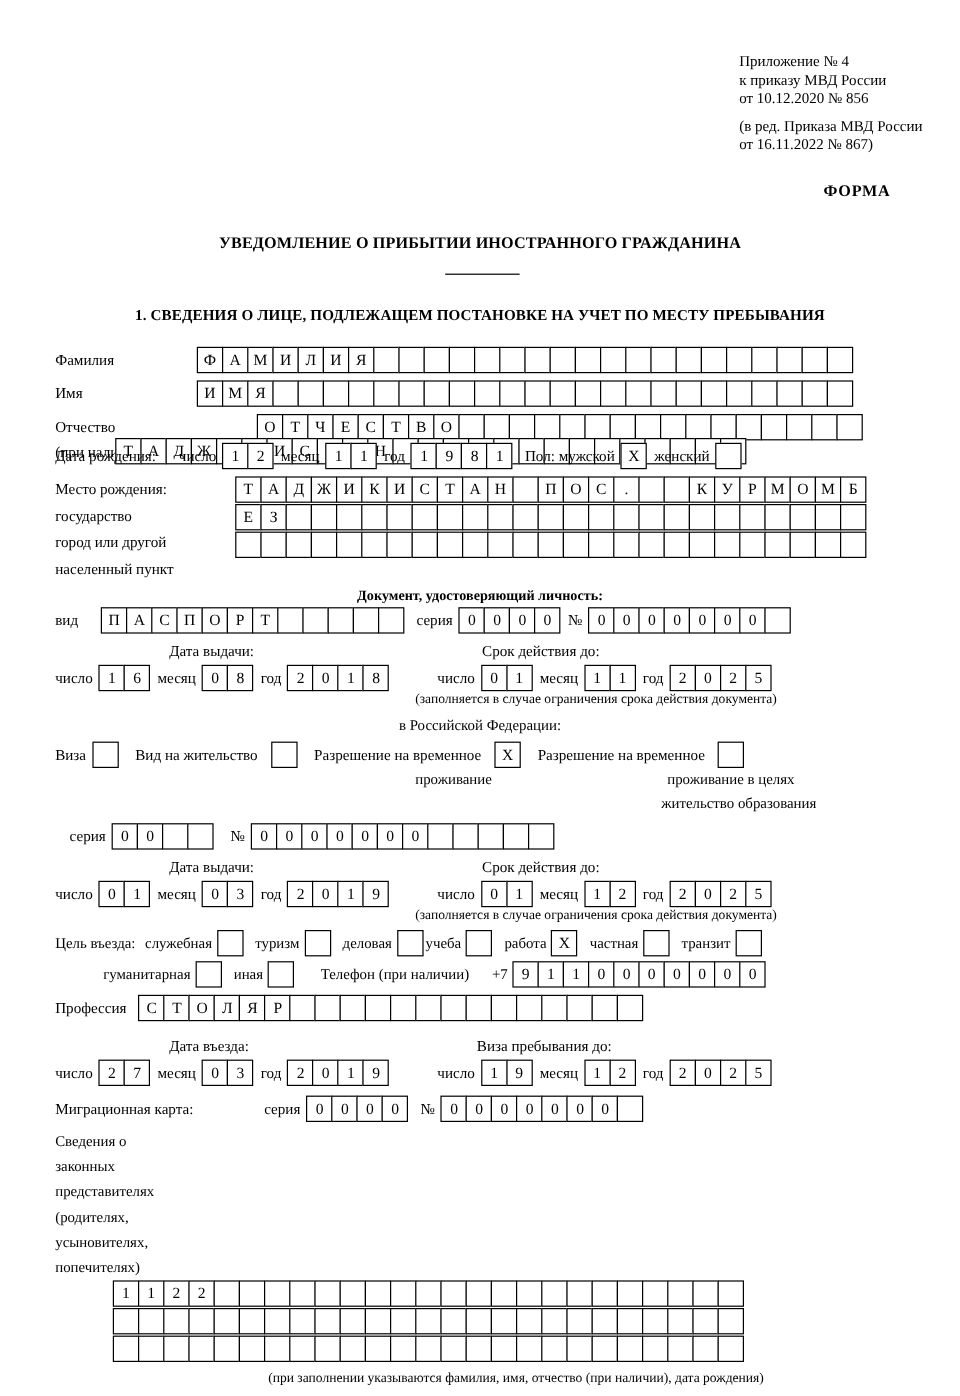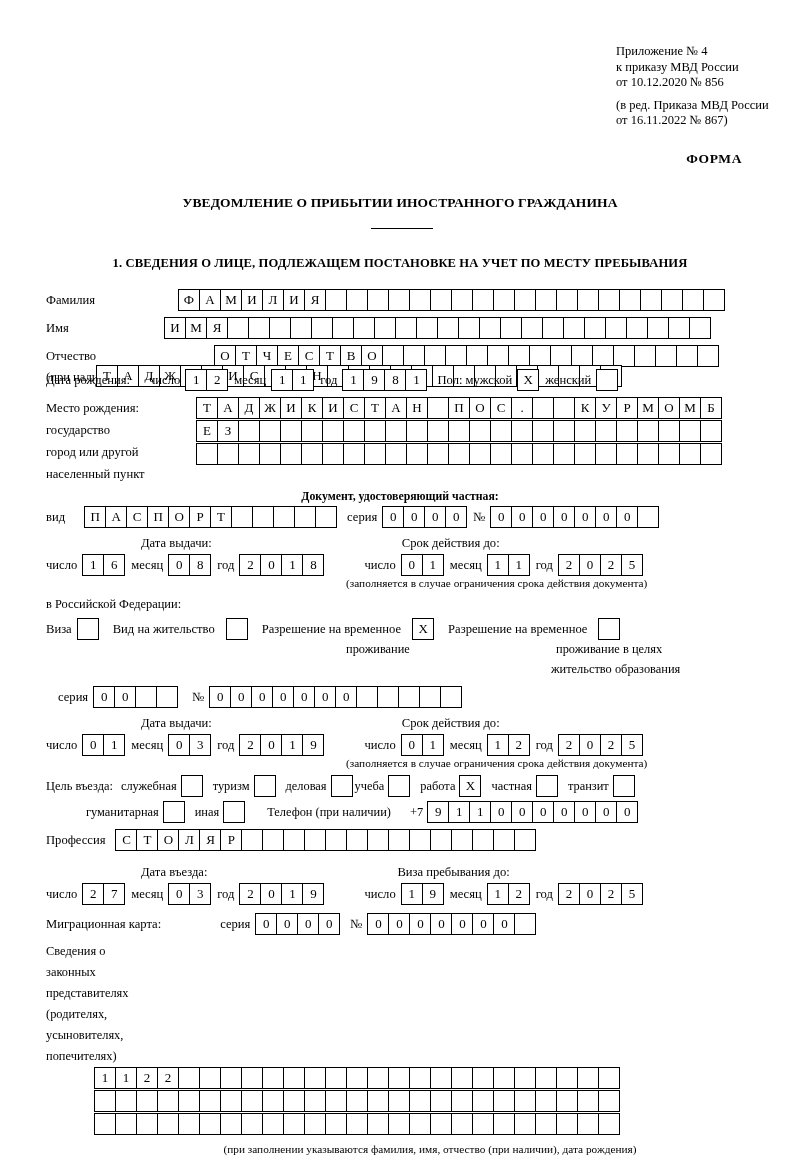--- a/index.html
+++ b/index.html
@@ -98,21 +98,21 @@
 
   <div class="forma">ФОРМА</div>
 
   <div class="title">
     <div>УВЕДОМЛЕНИЕ О ПРИБЫТИИ ИНОСТРАННОГО ГРАЖДАНИНА</div>
     <span class="ul"></span>
   </div>
 
   <div class="section1">1. СВЕДЕНИЯ О ЛИЦЕ, ПОДЛЕЖАЩЕМ ПОСТАНОВКЕ НА УЧЕТ ПО МЕСТУ ПРЕБЫВАНИЯ</div>
 
-  <div class="row" style="margin-top:18px;gap:14px;">
+  <div class="row" style="margin-top:18px;">
     <div class="leftcol">Фамилия</div>
     <div class="cells" id="surname-cells">
         <div class="c">Ф</div>
         <div class="c">А</div>
         <div class="c">М</div>
         <div class="c">И</div>
         <div class="c">Л</div>
         <div class="c">И</div>
         <div class="c">Я</div>
         <div class="c"></div>
@@ -353,21 +353,21 @@
           <div class="c"></div>
           <div class="c"></div>
           <div class="c"></div>
           <div class="c"></div>
           <div class="c"></div>
           <div class="c"></div>
         </div>
     </div>
   </div>
 
-  <div class="docline" style="margin-top:4px;">Документ, удостоверяющий частная:</div>
+  <div class="docline" style="margin-top:4px;">Документ, удостоверяющий личность:</div>
 
   <div class="row" style="margin-top:2px;">
     <div class="inline">
       <span class="lbl">вид</span>
       <span class="sp14"></span>
       <div class="cells" id="doc-kind">
           <div class="c">П</div>
           <div class="c">А</div>
           <div class="c">С</div>
           <div class="c">П</div>
@@ -447,21 +447,21 @@
       <div class="cells" id="id-vyear">
           <div class="c">2</div>
           <div class="c">0</div>
           <div class="c">2</div>
           <div class="c">5</div>
         </div>
     </div>
   </div>
   <div class="note" style="margin-left:300px;margin-top:1px;">(заполняется в случае ограничения срока действия документа)</div>
 
-  <div style="font-size:12.4px;margin-top:8px;">в Российской Федерации:</div>
+  <div style="font-size:12.4px;margin-top:8px;text-align:center;">в Российской Федерации:</div>
 
   <div class="row" style="margin-top:6px;">
     <div class="inline">
       <span class="lbl">Виза</span>
       <div class="cells" id="p-visa">
           <div class="c"></div>
         </div>
       <span class="sp14"></span>
       <span class="lbl">Вид на жительство</span>
       <div class="cells" id="p-res" style="margin-left:6px;">

